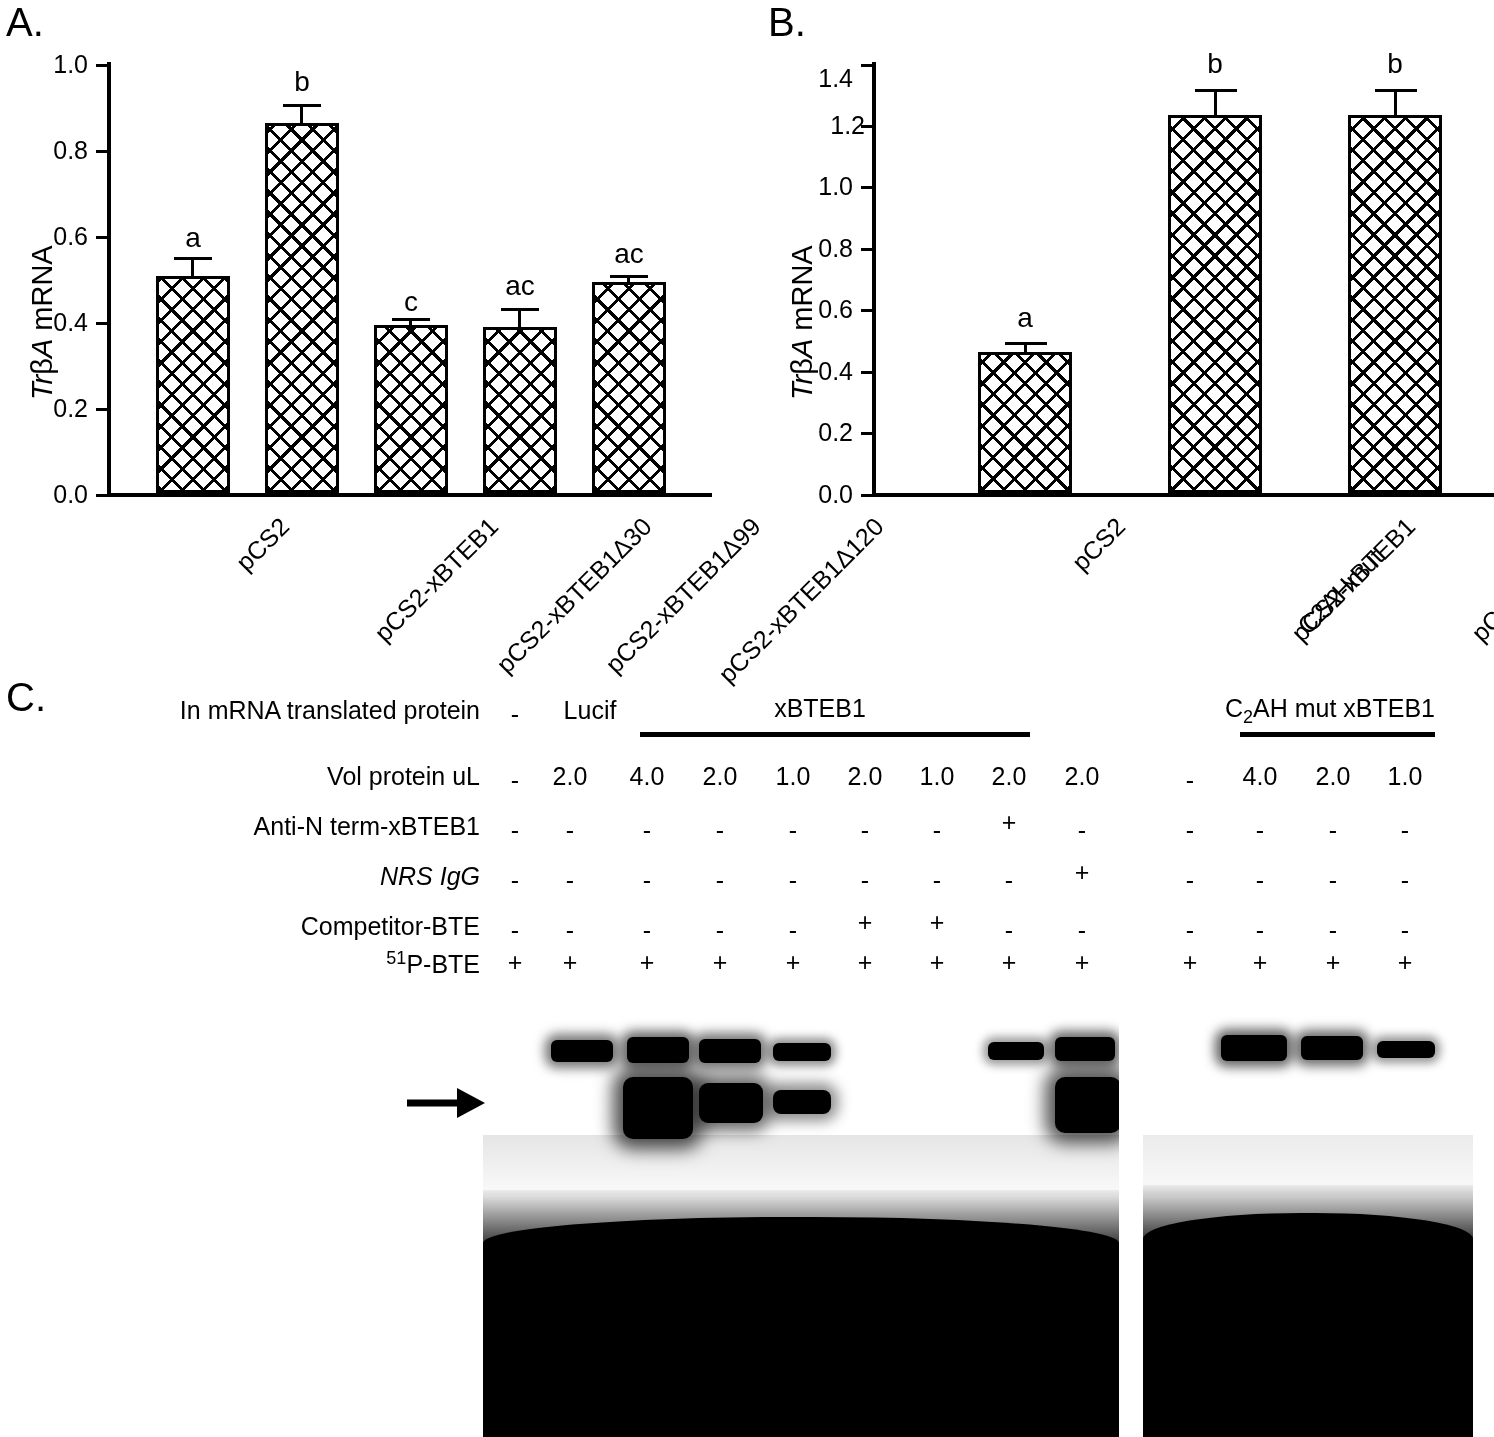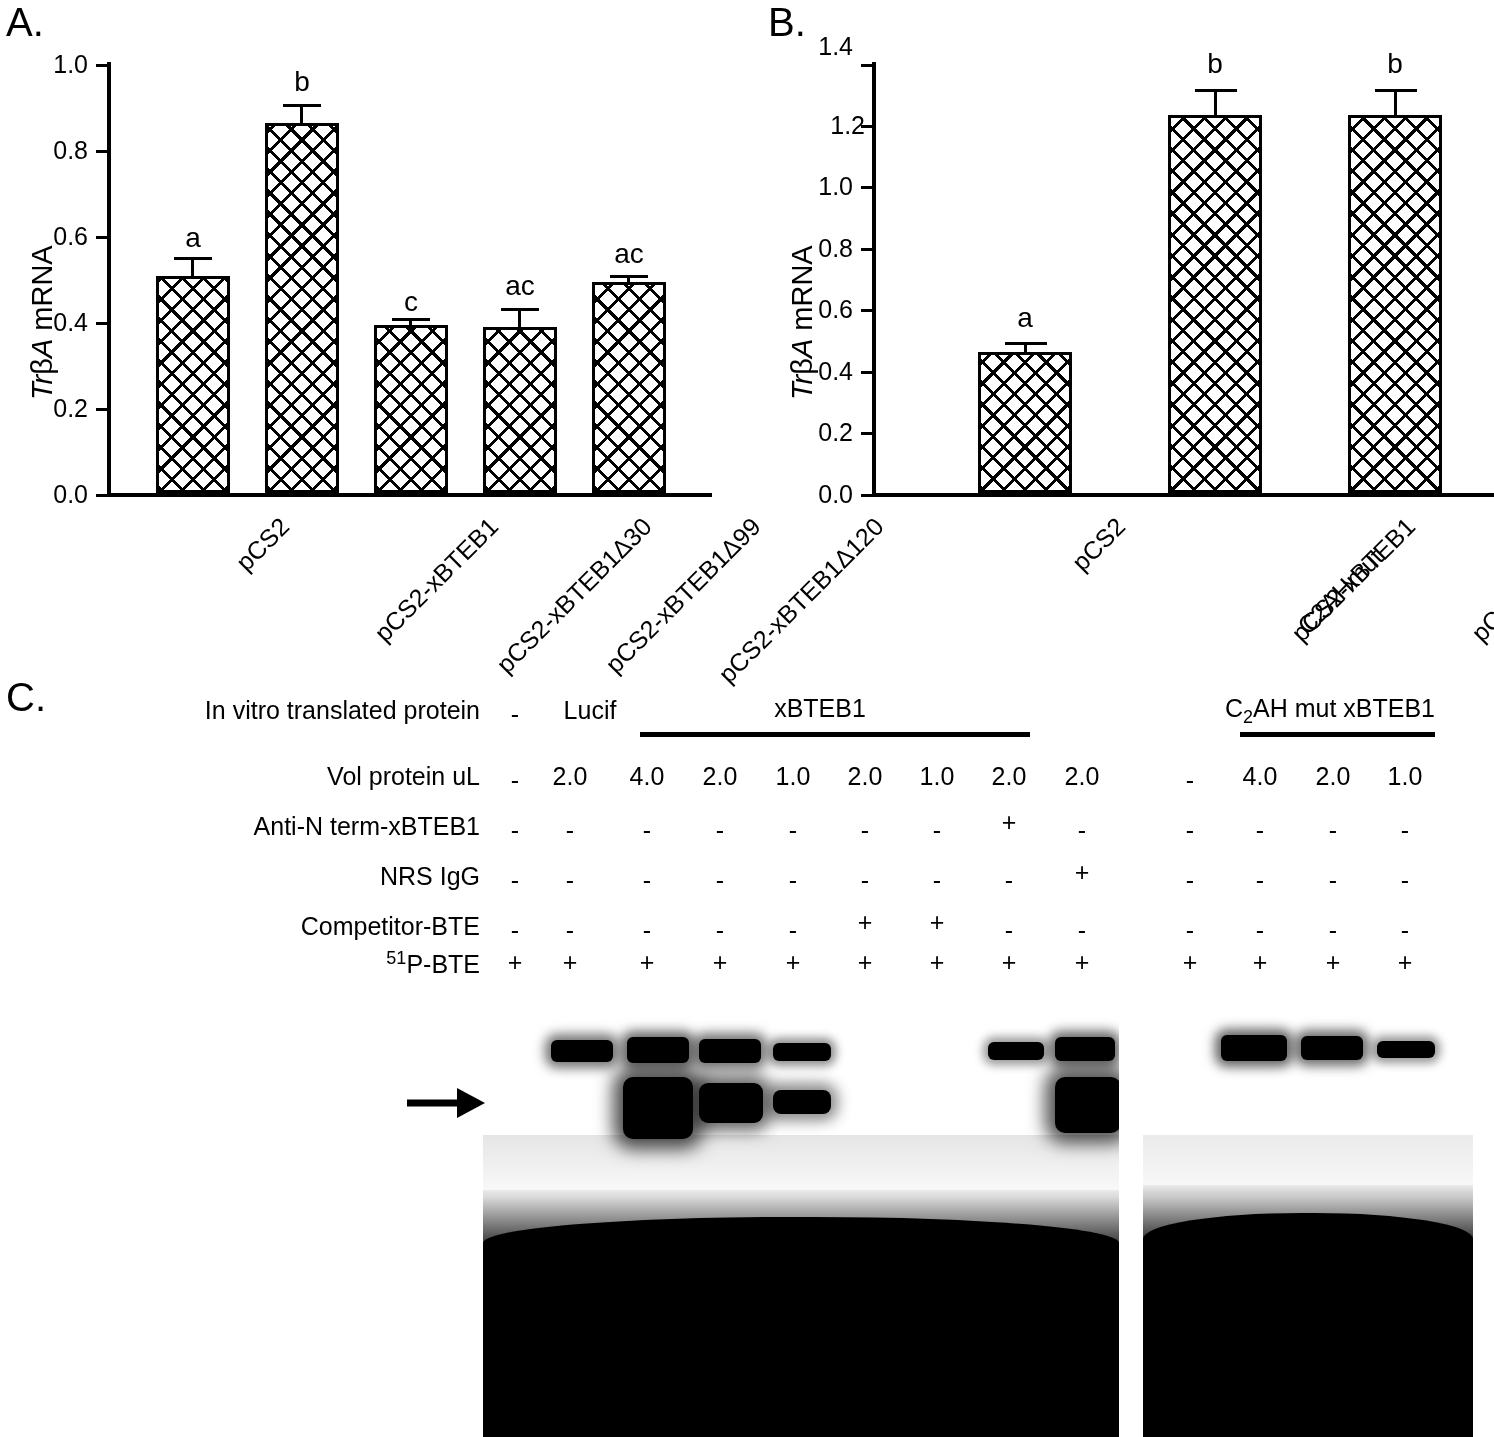--- a/index.html
+++ b/index.html
@@ -111,21 +111,21 @@
   <div class="ytick-label" style="left:29px;top:357px;width:64px;">0.4</div>
   <div class="ytick-mark" style="left:101px;top:309px;"></div>
   <div class="ytick-label" style="left:29px;top:295px;width:64px;">0.6</div>
   <div class="ytick-mark" style="left:101px;top:248px;"></div>
   <div class="ytick-label" style="left:29px;top:234px;width:64px;">0.8</div>
   <div class="ytick-mark" style="left:101px;top:186px;"></div>
   <div class="ytick-label" style="left:29px;top:172px;width:64px;">1.0</div>
   <div class="ytick-mark" style="left:101px;top:125px;"></div>
   <div class="ytick-label" style="left:41px;top:111px;width:64px;">1.2</div>
   <div class="ytick-mark" style="left:101px;top:64px;"></div>
-  <div class="ytick-label" style="left:29px;top:32px;width:64px;">1.4</div>
+  <div class="ytick-label" style="left:29px;top:64px;width:64px;">1.4</div>
 
   <div class="bar" style="left:218px;top:352px;width:94px;height:141px;"></div>
   <div class="errbar" style="left:264px;top:342px;height:11px;"></div>
   <div class="errcap" style="left:245px;top:342px;width:42px;"></div>
   <div class="sig-label" style="left:235px;top:302px;width:60px;">a</div>
 
   <div class="bar" style="left:408px;top:115px;width:94px;height:378px;"></div>
   <div class="errbar" style="left:454px;top:89px;height:27px;"></div>
   <div class="errcap" style="left:435px;top:89px;width:42px;"></div>
   <div class="sig-label" style="left:425px;top:48px;width:60px;">b</div>
@@ -142,24 +142,24 @@
 </div>
 
 <div class="panel-letter" style="left:6px;top:675px;">C.</div>
 
 <div class="c-head" style="left:700px;top:694px;width:240px;">xBTEB1</div>
 <div class="c-underline" style="left:640px;top:732px;width:390px;"></div>
 
 <div class="c-head" style="left:1180px;top:694px;width:300px;">C<sub>2</sub>AH mut xBTEB1</div>
 <div class="c-underline" style="left:1240px;top:732px;width:195px;"></div>
 
-<div class="c-rowlabel" style="left:60px;top:696px;width:420px;">In vitro translated protein</div>
+<div class="c-rowlabel" style="left:60px;top:696px;width:420px;">In mRNA translated protein</div>
 <div class="c-rowlabel" style="left:60px;top:762px;width:420px;">Vol protein uL</div>
 <div class="c-rowlabel" style="left:60px;top:812px;width:420px;">Anti-N term-xBTEB1</div>
-<div class="c-rowlabel" style="left:60px;top:862px;width:420px;">NRS IgG</div>
+<div class="c-rowlabel" style="left:60px;top:862px;width:420px;font-style:italic;">NRS IgG</div>
 <div class="c-rowlabel" style="left:60px;top:912px;width:420px;">Competitor-BTE</div>
 <div class="c-rowlabel" style="left:60px;top:948px;width:420px;"><sup>51</sup>P-BTE</div>
 
 <div class="c-val" style="left:495px;top:700px;width:40px;">-</div>
 <div class="c-val" style="left:545px;top:696px;width:90px;">Lucif</div>
 
 <div class="c-val" style="left:495px;top:766px;width:40px;">-</div>
 <div class="c-val" style="left:545px;top:762px;width:50px;">2.0</div>
 <div class="c-val" style="left:622px;top:762px;width:50px;">4.0</div>
 <div class="c-val" style="left:695px;top:762px;width:50px;">2.0</div>

